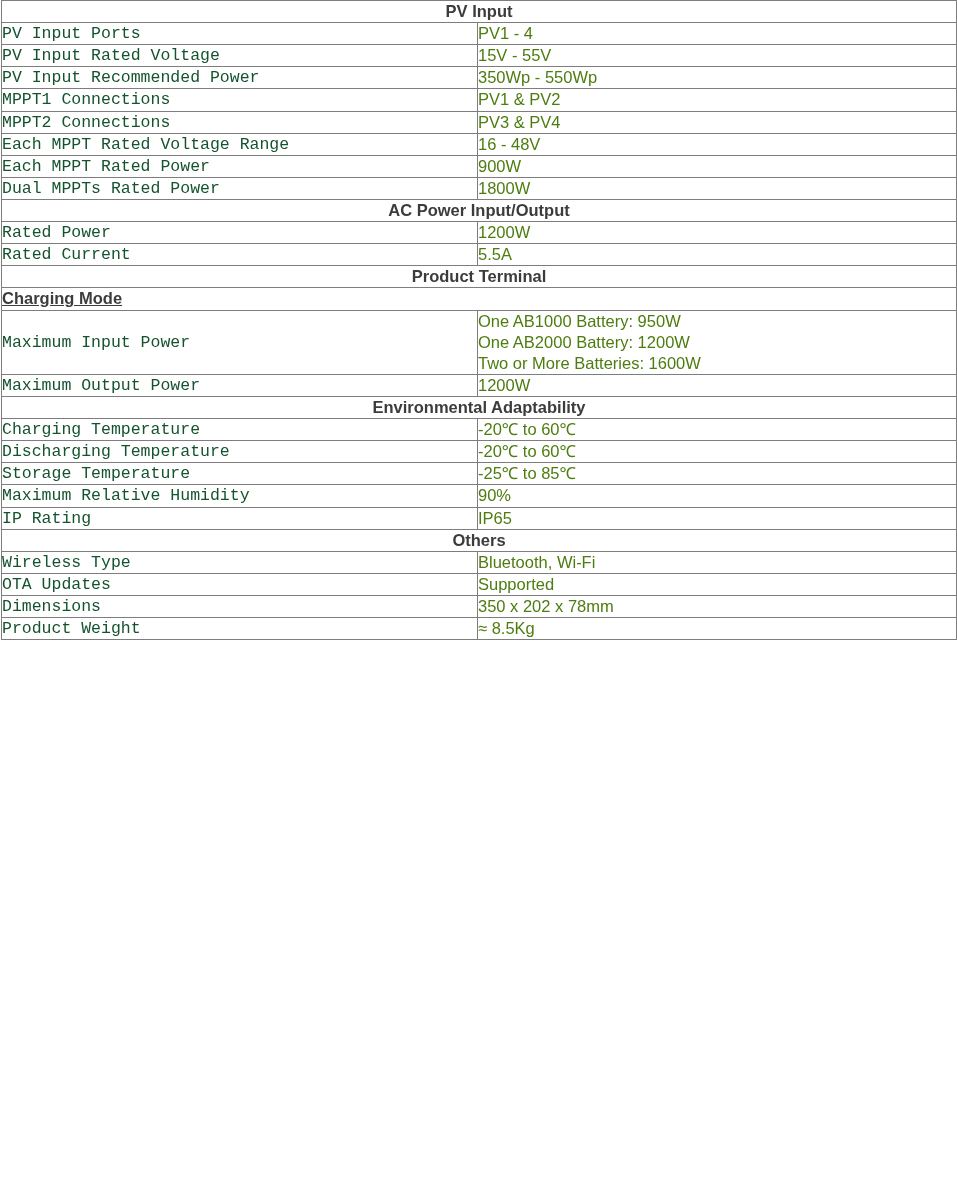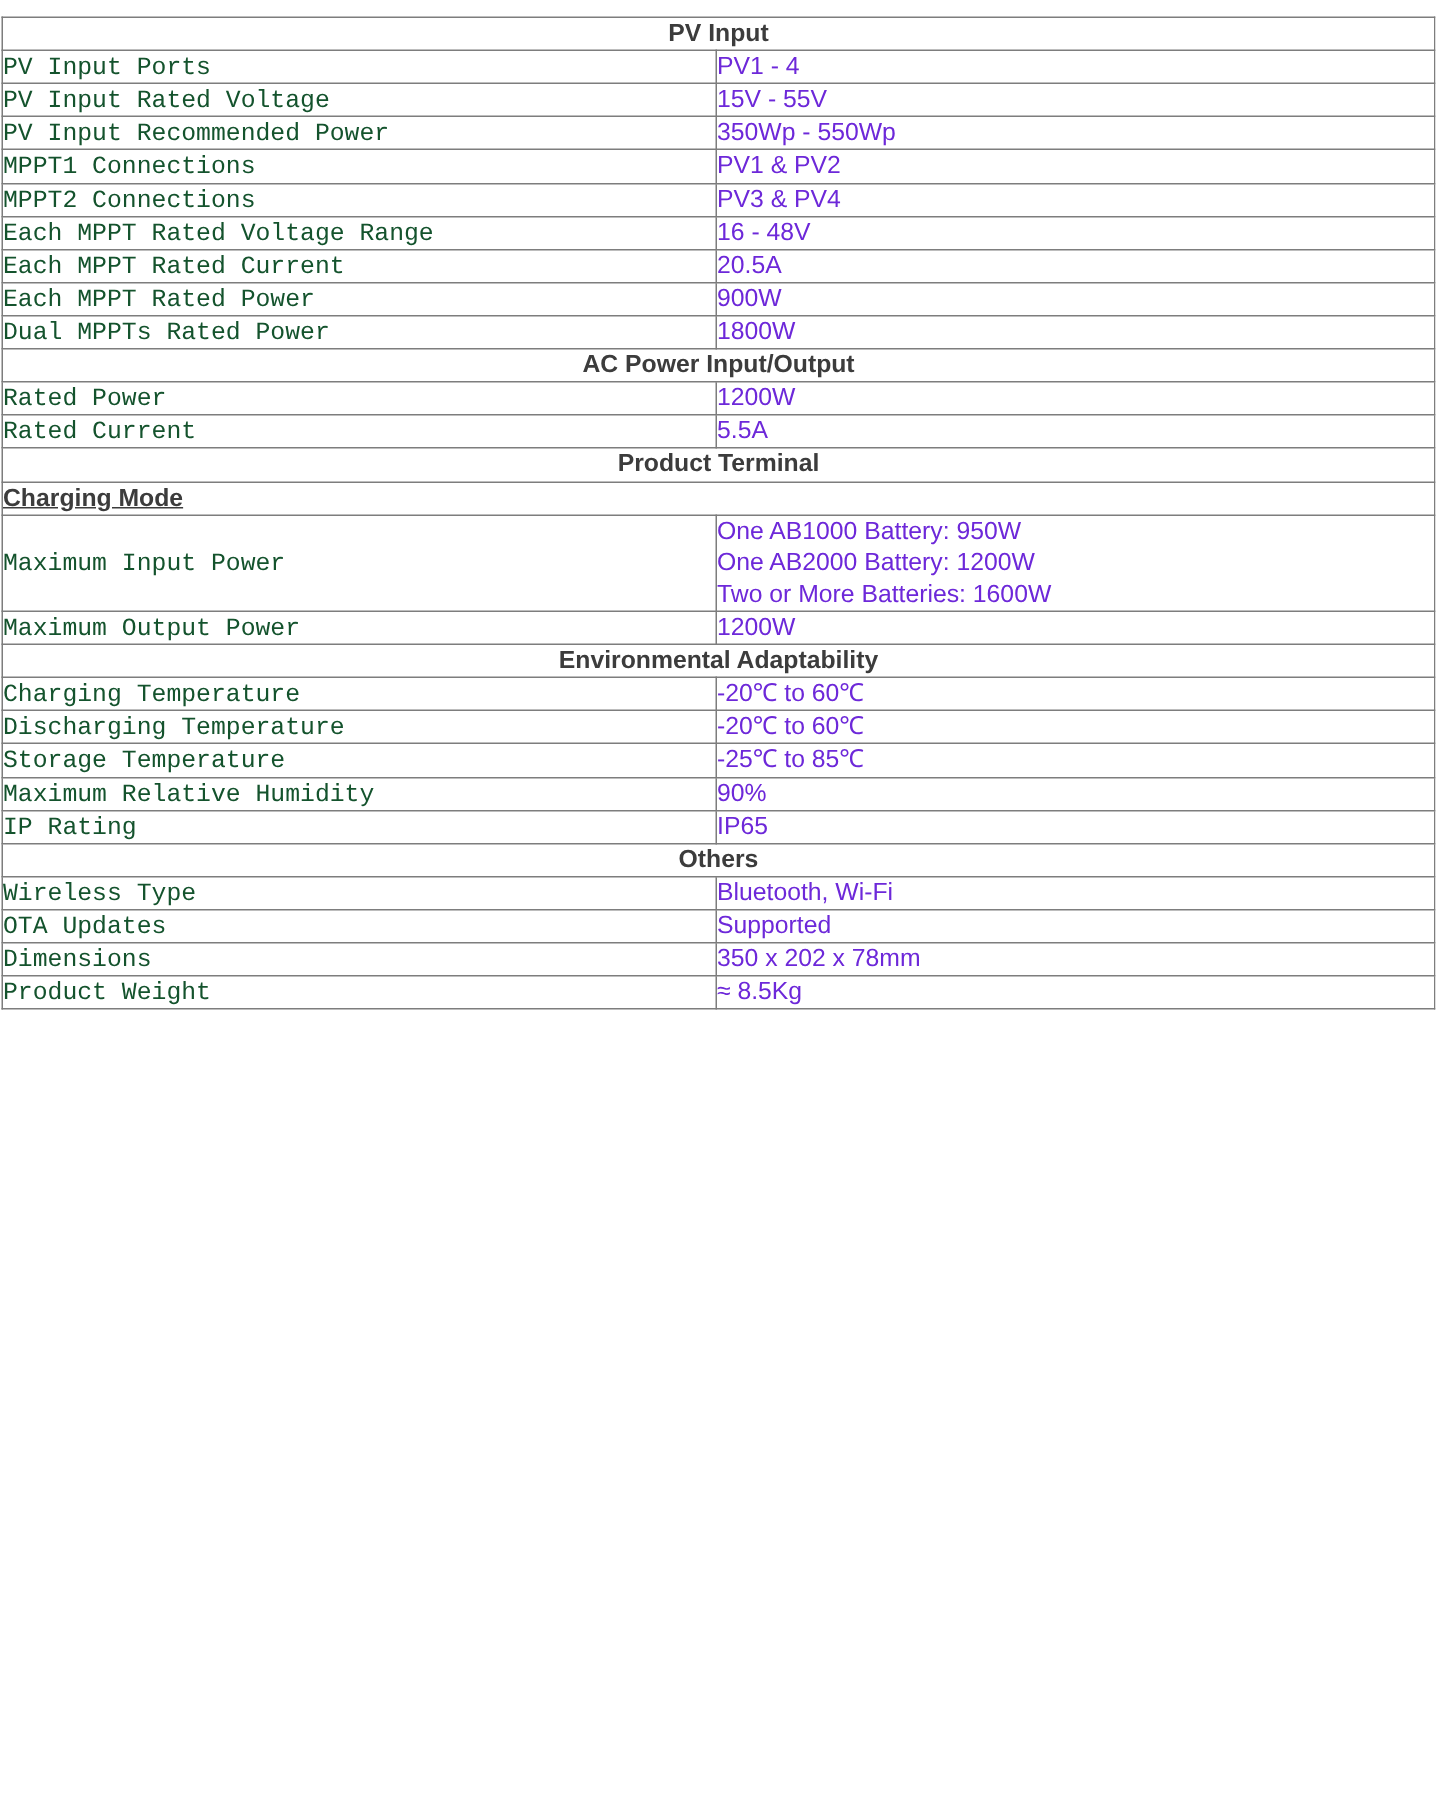--- a/index.html
+++ b/index.html
@@ -10,21 +10,21 @@
   body {
     width: 957px;
     height: 1200px;
     font-family: "Liberation Sans", sans-serif;
     color: #4d4d4d;
     overflow: hidden;
   }
 
   #spec-table {
     width: 955px;
-    margin: 11px 1px;
+    margin: 0 1px;
     border-collapse: collapse;
     table-layout: fixed;
   }
 
   #spec-table col.col-label { width: 476px; }
   #spec-table col.col-value { width: 479px; }
 
   #spec-table td {
     border: 1px solid #7d7d7d;
     padding: 0;
@@ -36,21 +36,21 @@
   
   td.cell-label {
     padding: 8px 7px 9px 7px;
     height: 18px;
     color: #14532d;
     font-family: Liberation Mono, monospace;
   }
   td.cell-value {
     padding: 8px 7px 9px 9px;
     height: 18px;
-    color: #6d28d9;
+    color: #4d7c0f;
   }
 
   
   td.section-banner {
     text-align: center;
     font-weight: bold;
     font-size: 17.5px;
     color: #3c3c3c;
     padding: 8px 7px 9px 7px;
     height: 18px;
@@ -102,24 +102,20 @@
         <td class="cell-label">MPPT1 Connections</td>
         <td class="cell-value">PV1 &amp; PV2</td>
       </tr>
       <tr>
         <td class="cell-label">MPPT2 Connections</td>
         <td class="cell-value">PV3 &amp; PV4</td>
       </tr>
       <tr>
         <td class="cell-label">Each MPPT Rated Voltage Range</td>
         <td class="cell-value">16 - 48V</td>
-      </tr>
-      <tr>
-        <td class="cell-label">Each MPPT Rated Current</td>
-        <td class="cell-value">20.5A</td>
       </tr>
       <tr>
         <td class="cell-label">Each MPPT Rated Power</td>
         <td class="cell-value">900W</td>
       </tr>
       <tr>
         <td class="cell-label">Dual MPPTs Rated Power</td>
         <td class="cell-value">1800W</td>
       </tr>
       <tr>

